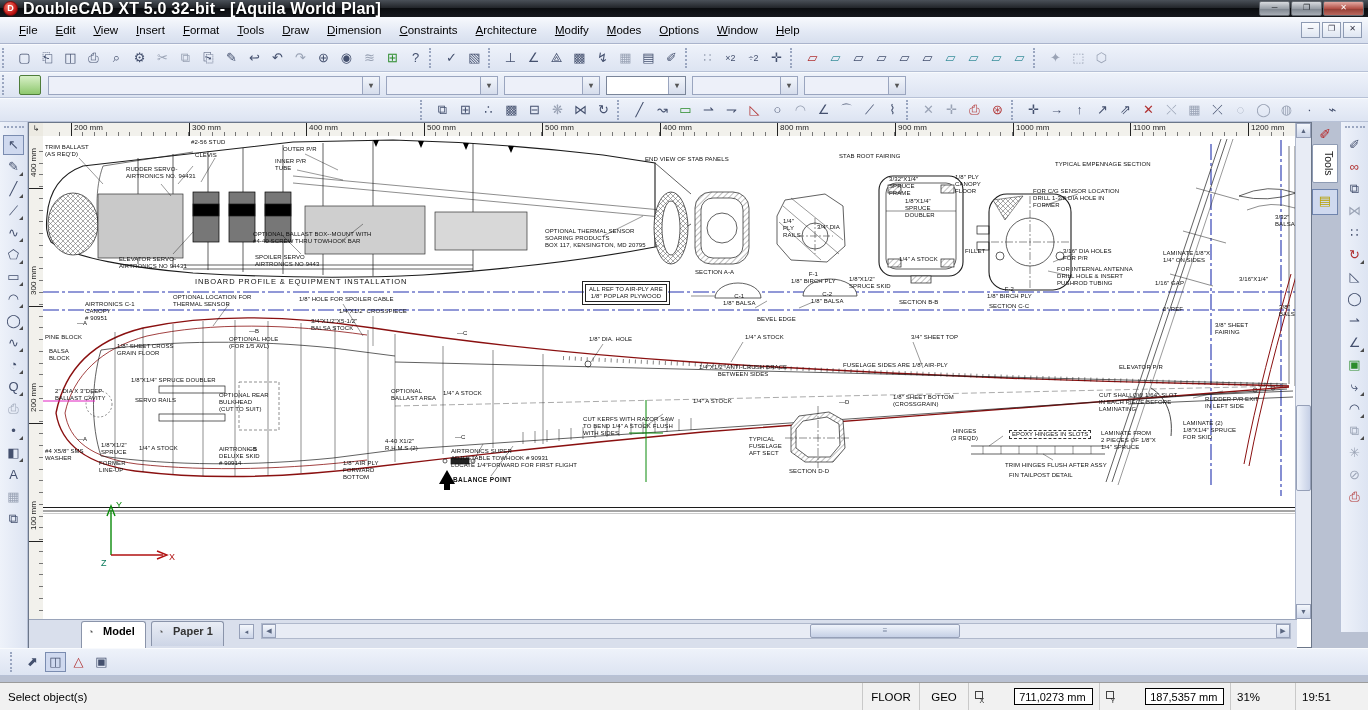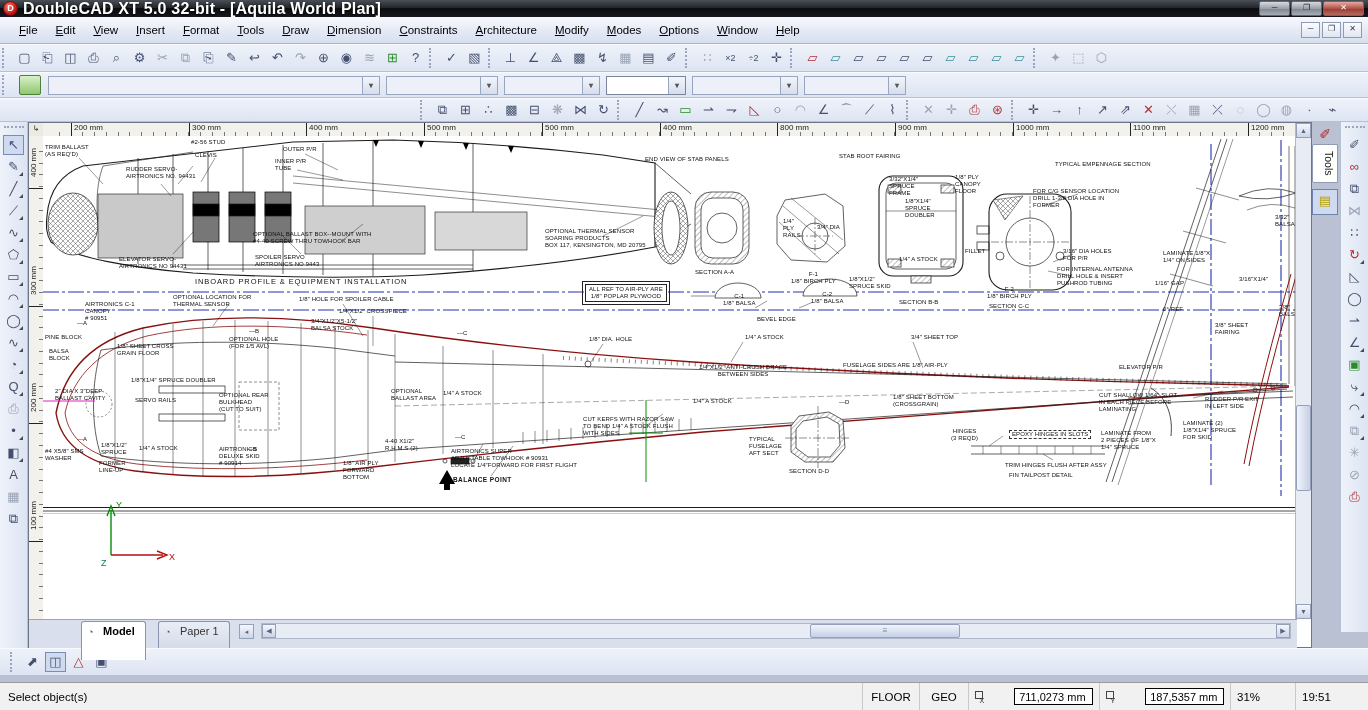--- a/index.html
+++ b/index.html
@@ -82,21 +82,21 @@
   .ann.ttl{font-size:7.5px;letter-spacing:.9px;} .ann.ttl2{font-size:6.5px;font-weight:bold;letter-spacing:.4px;}
   .ann.box{border:1px solid #222;outline:1px solid #222;outline-offset:2px;background:#fff;padding:1px 3px;text-align:center;}
   .ann.dashbox{border:1px dashed #333;padding:0 2px;background:#fff;}
   
   .vscroll{position:absolute;right:0;top:0;width:16px;height:496px;background:#e8ecf5;border-left:1px solid #b0b9cc;box-sizing:border-box;}
   .sarr{position:absolute;left:0;width:15px;height:15px;background:linear-gradient(#f4f7fc,#ccd5e8);
     border:1px solid #96a0b8;box-sizing:border-box;font-size:7px;text-align:center;line-height:13px;color:#5a6680;}
   .vthumb{position:absolute;left:0;top:282px;width:15px;height:86px;background:linear-gradient(90deg,#f0f4fb,#c6d0e6);
     border:1px solid #96a0b8;border-radius:2px;box-sizing:border-box;}
   .tabsrow{position:absolute;left:0;top:496px;width:1268px;height:30px;background:#d9dfec;border-top:1px solid #9aa4ba;}
-  .tab{position:absolute;top:1px;height:20px;padding:0 10px 16px 6px;border:1px solid #8a94aa;border-bottom:none;
+  .tab{position:absolute;top:1px;height:20px;padding:0 10px 4px 6px;border:1px solid #8a94aa;border-bottom:none;
     background:linear-gradient(#e9edf5,#cdd5e6);font-size:11px;line-height:19px;color:#333;border-radius:3px 3px 0 0;}
   .tab.active{background:#fff;font-weight:bold;color:#000;height:22px;z-index:2;}
   .tabicon{display:inline-block;width:11px;margin-right:4px;color:#555;font-size:9px;}
   .tscrollbtn{position:absolute;top:4px;left:210px;width:15px;height:15px;background:linear-gradient(#f4f7fc,#ccd5e8);
     border:1px solid #96a0b8;font-size:7px;text-align:center;line-height:13px;color:#5a6680;box-sizing:border-box;}
   .hscroll{position:absolute;left:232px;top:3px;width:1030px;height:16px;background:#e8ecf5;border:1px solid #b0b9cc;box-sizing:border-box;}
   .hthumb{position:absolute;left:548px;top:0;width:150px;height:14px;background:linear-gradient(#f0f4fb,#c6d0e6);
     border:1px solid #96a0b8;border-radius:2px;box-sizing:border-box;text-align:center;font-size:8px;line-height:12px;color:#76839e;}
   .harr{position:absolute;top:0;width:14px;height:14px;background:linear-gradient(#f4f7fc,#ccd5e8);
     border:1px solid #96a0b8;box-sizing:border-box;font-size:7px;text-align:center;line-height:12px;color:#5a6680;}
@@ -671,21 +671,21 @@
 
     <div class="vscroll">
       <span class="sarr" style="top:0;">▲</span>
       <span class="vthumb"></span>
       <span class="sarr" style="bottom:0;">▼</span>
     </div>
 
     <div class="tabsrow">
       <span>
         
-      <span class="tab active" style="position: absolute; left: 52px;"><span class="tabicon">◔</span><span>Model</span></span><span class="tab" style="position: absolute; left: 129px;"><span class="tabicon">◔</span><span>Paper 1</span></span></span>
+      <span class="tab active" style="position: absolute; left: 52px;"><span class="tabicon">◔</span><span>Model</span></span><span class="tab" style="position: absolute; left: 122px; font-weight: bold;"><span class="tabicon">◔</span><span>Paper 1</span></span></span>
       <span class="tscrollbtn">◂</span>
       <div class="hscroll">
         <span class="harr" style="left:0;">◀</span>
         <span class="hthumb">≡</span>
         <span class="harr" style="right:0;">▶</span>
       </div>
     </div>
   </div>
 
   <div class="rightzone">

